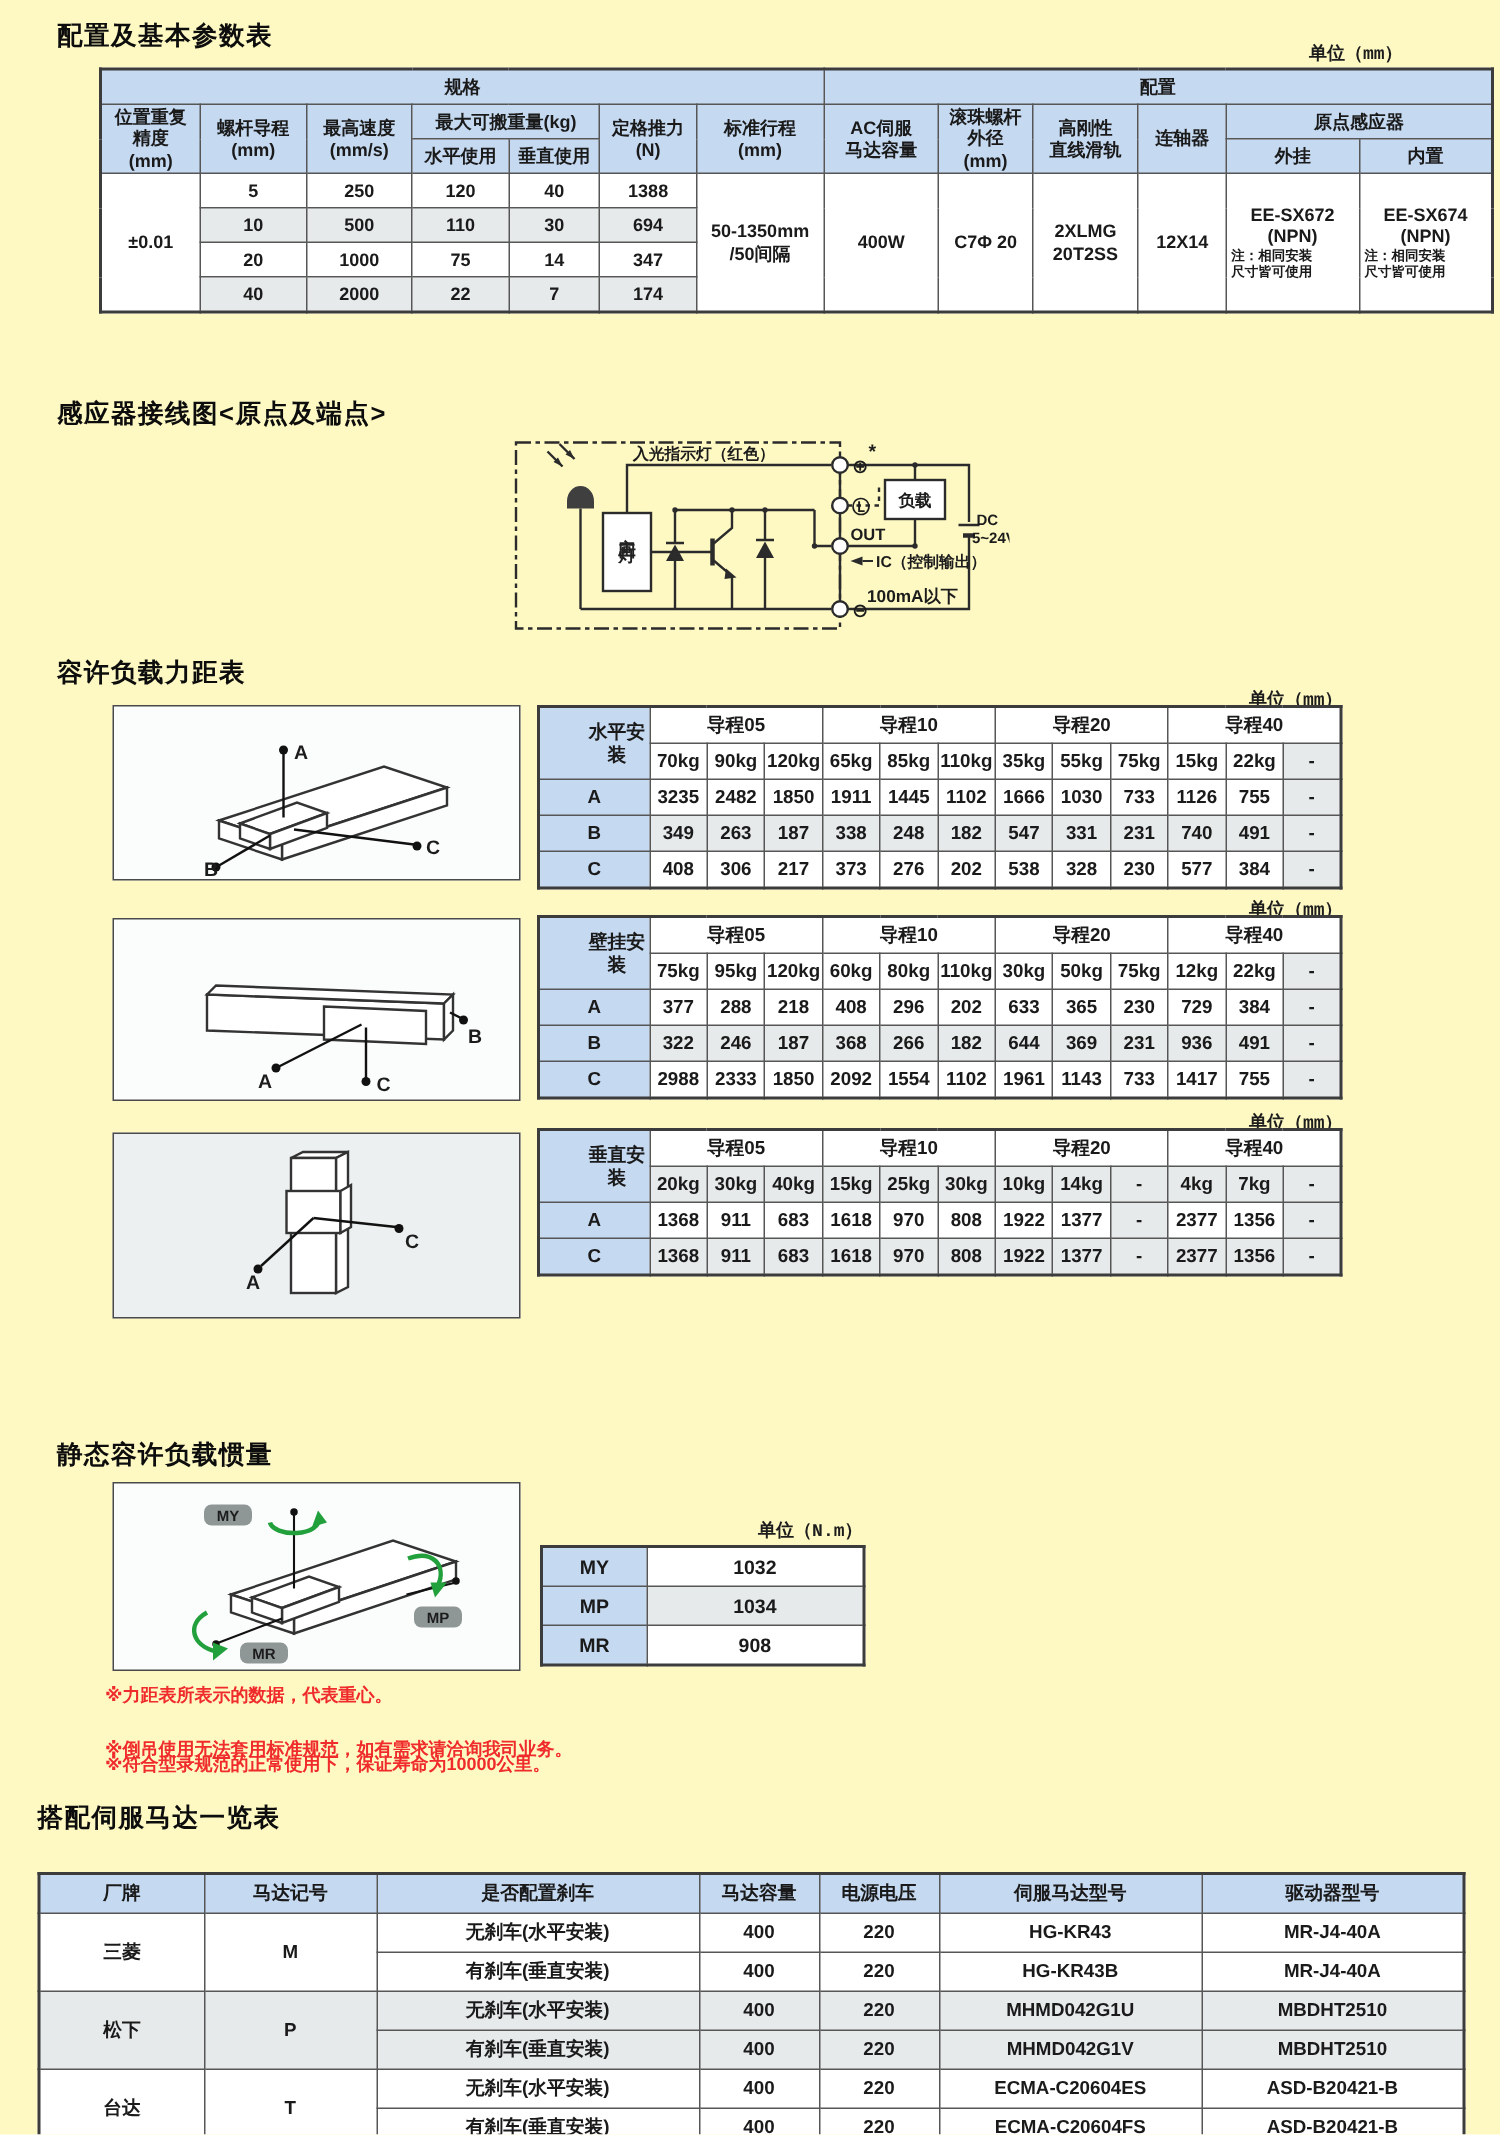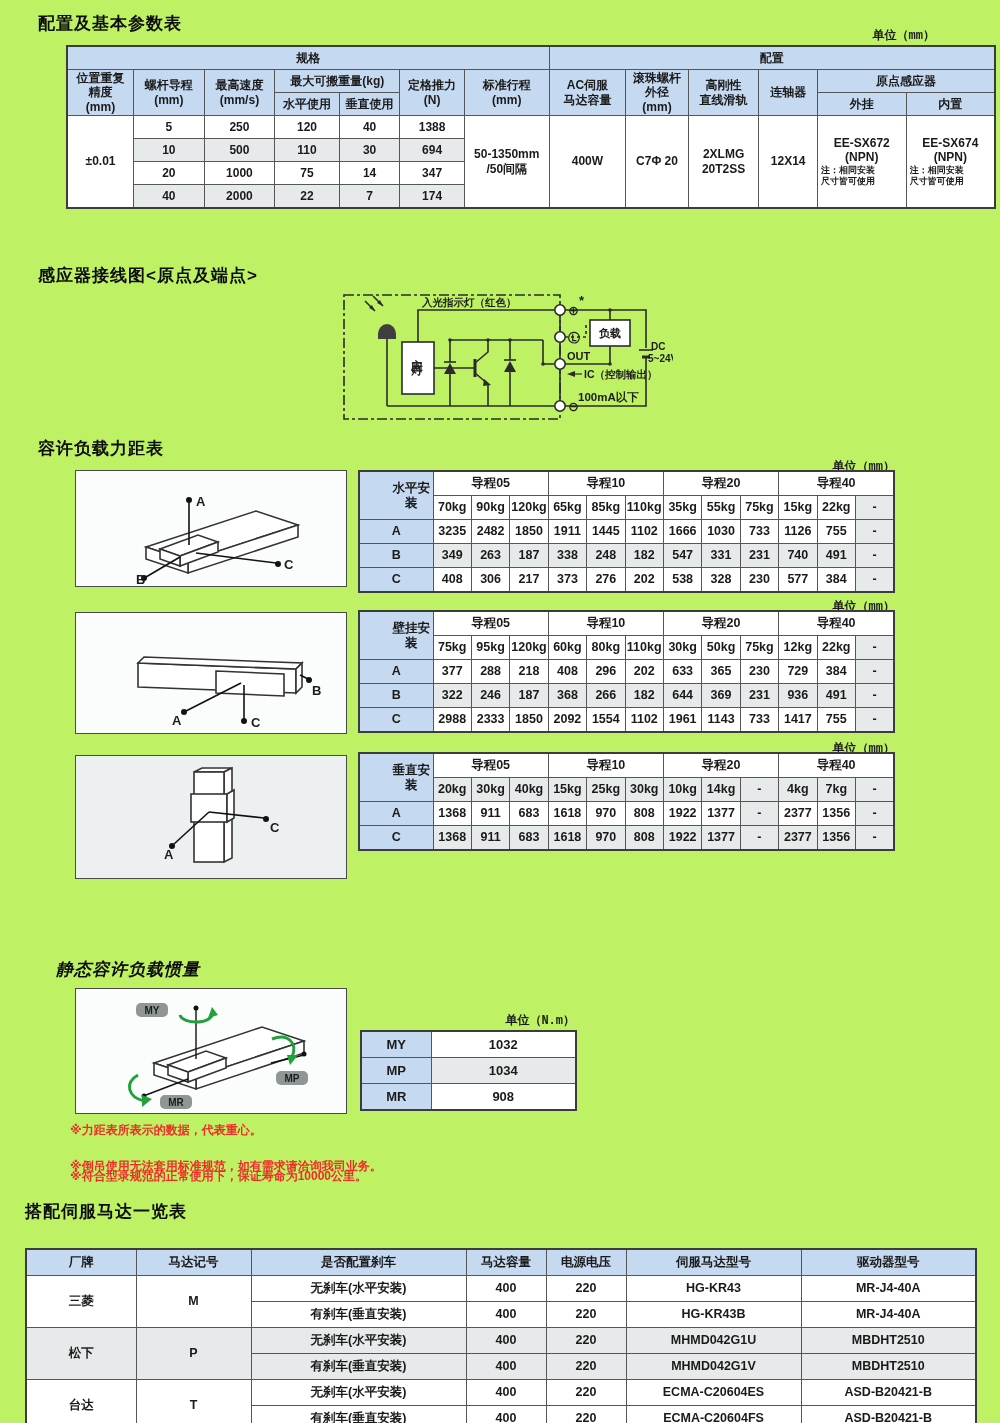--- a/index.html
+++ b/index.html
@@ -1,16 +1,16 @@
 <!DOCTYPE html>
 <html><head>
 <meta charset="utf-8">
 <style>
   html,body{margin:0;padding:0;background:#ffffff;}
-  .page{position:relative;width:1000px;height:1423px;background:#bef264;
+  .page{position:relative;width:1000px;height:1423px;background:#fef9c3;
         font-family:"Liberation Sans","DejaVu Sans",sans-serif;color:#1c1c1c;overflow:hidden;}
   .abs{position:absolute;}
   .sec-title{font-size:17px;font-weight:bold;color:#0d0d0d;letter-spacing:1px;}
   .unit{font-size:12px;font-weight:bold;color:#1c1c1c;text-align:right;font-family:Liberation Mono, monospace;}
   .rednote{font-size:12px;font-weight:bold;color:#ef2b2b;white-space:pre;}
   table{border-collapse:collapse;table-layout:fixed;border:2px solid #3c3c3c;background:#ffffff;}
   td{border:1px solid #565656;text-align:center;vertical-align:middle;
      font-size:12px;font-weight:bold;line-height:1.2;padding:1px 1px;white-space:pre-line;color:#1a1a1a;}
   .hd{background:#c5d9f1;}
   .sh{background:#e7eaea;}
@@ -478,21 +478,21 @@
           <td class="sh">1922</td>
           <td class="sh">1377</td>
           <td class="sh">-</td>
           <td class="sh">2377</td>
           <td class="sh">1356</td>
           <td class="sh">-</td>
         </tr>
       </tbody>
   </table>
 
-  <div class="abs sec-title" style="left:56px;top:958px;font-style:italic;">静态容许负载惯量</div>
+  <div class="abs sec-title" style="left:38px;top:958px;">静态容许负载惯量</div>
   <div class="diagbox" style="left:75px;top:988px;width:270px;height:124px;">
     <svg width="270" height="124" viewBox="0 0 270 124">
       <g fill="#ffffff" stroke="#333333" stroke-width="1.6">
         <polygon points="78,74 186,38 228,52 120,88"></polygon>
         <polygon points="120,88 228,52 228,64 120,100"></polygon>
         <polygon points="78,74 120,88 120,100 78,86"></polygon>
         <polygon points="92,76 130,62 150,69 112,83"></polygon>
         <polygon points="112,83 150,69 150,79 112,93"></polygon>
         <polygon points="92,76 112,83 112,93 92,86"></polygon>
       </g>

